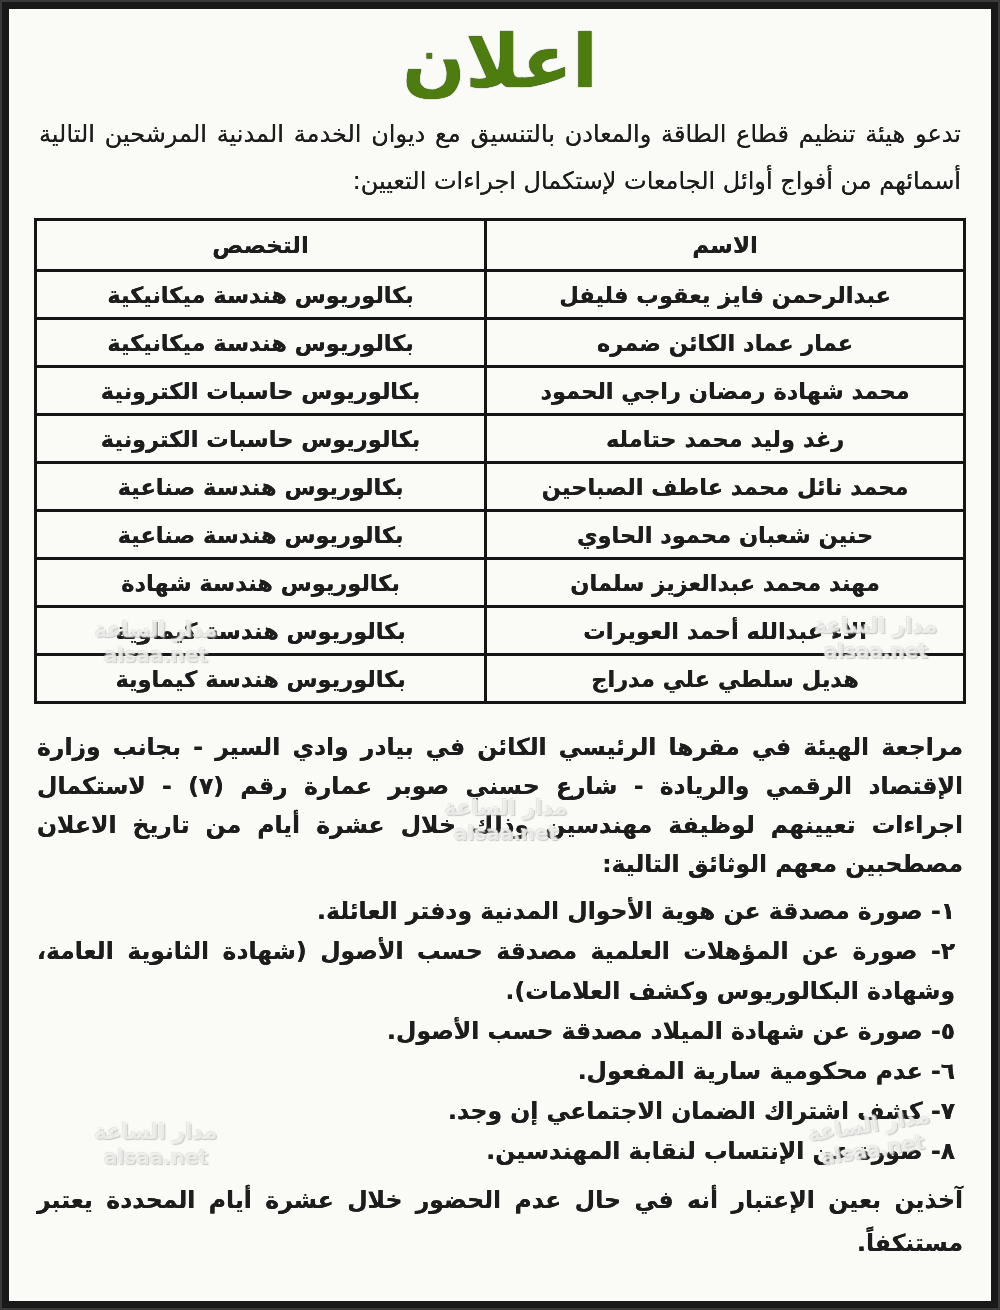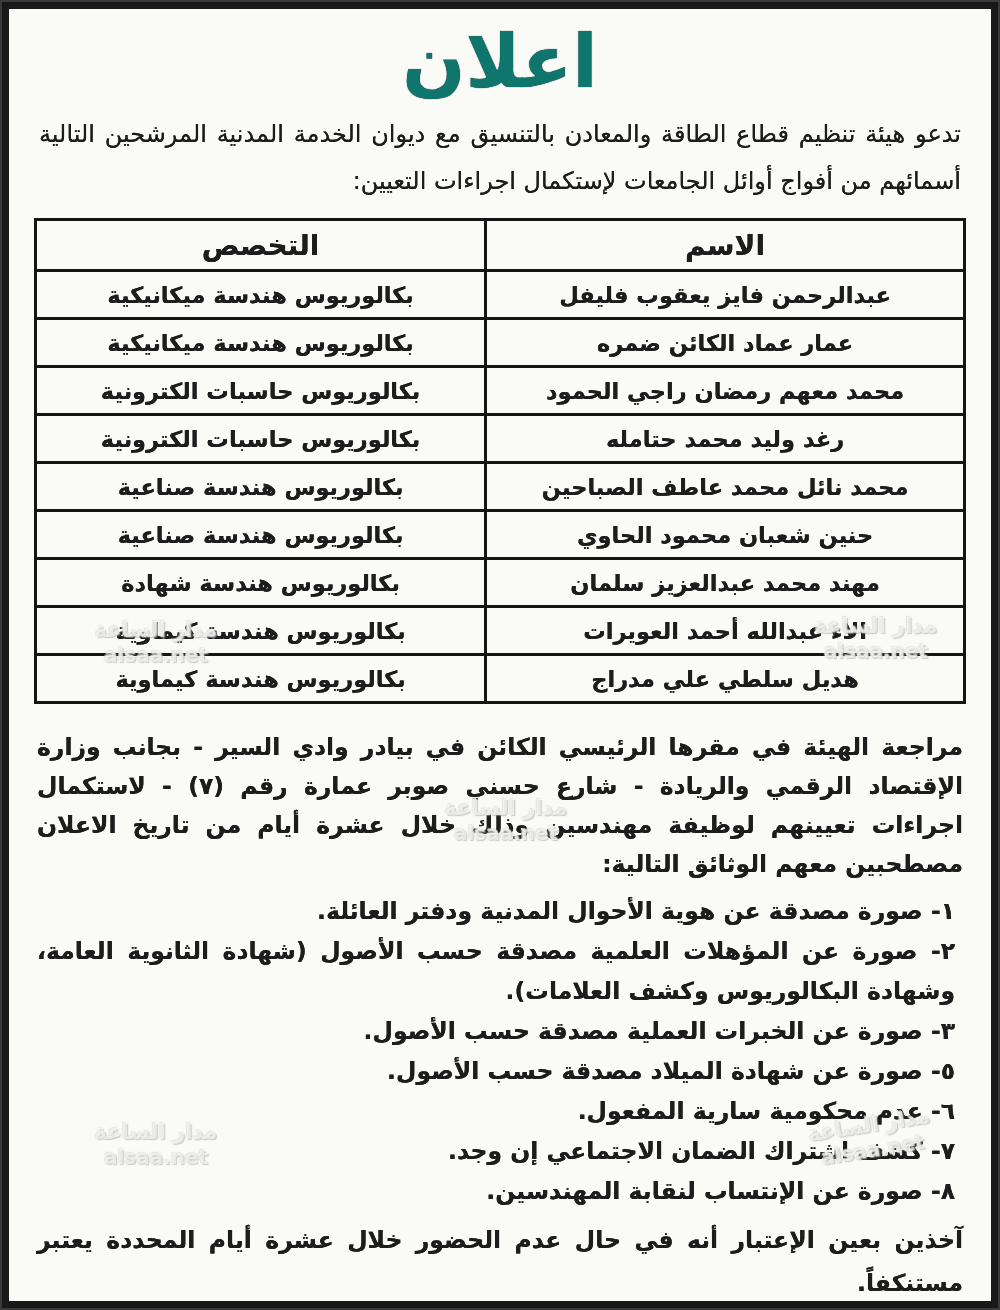--- a/index.html
+++ b/index.html
@@ -23,21 +23,21 @@
     padding:6px 24px 0 24px;
     direction:rtl;
     color:#1d1d1d;
   }
   .headline{
     text-align:center;
     font-size:74px;
     font-weight:bold;
     line-height:92px;
     letter-spacing:1px;
-    color:#0f766e;
+    color:#4d7c0f;
     text-shadow:0 0 1px #131313;
     margin:0;
   }
   .intro{
     font-size:24px;
     font-weight:normal;
     line-height:47px;
     text-align:justify;
     text-shadow:0 0 0.6px #1d1d1d;
     margin:4px 6px 0 6px;
@@ -51,21 +51,21 @@
   table.cand td{
     border:3px solid #151515;
     text-align:center;
     vertical-align:middle;
     font-size:22.5px;
     font-weight:bold;
     height:45px;
     padding:0 8px;
     text-shadow:0 0 0.6px #1d1d1d;
   }
-  table.cand tr.hdr td{height:48px;font-size:28px;}
+  table.cand tr.hdr td{height:48px;font-size:23px;}
   .para{
     font-size:23.5px;
     font-weight:bold;
     line-height:39px;
     text-align:justify;
     text-shadow:0 0 0.6px #1d1d1d;
     margin:24px 4px 0 4px;
   }
   .doclist{margin:7px 12px 0 4px;}
   .doc-item{
@@ -130,21 +130,21 @@
           </tr>
           <tr>
             <td>عبدالرحمن فايز يعقوب فليفل</td>
             <td>بكالوريوس هندسة ميكانيكية</td>
           </tr>
           <tr>
             <td>عمار عماد الكائن ضمره</td>
             <td>بكالوريوس هندسة ميكانيكية</td>
           </tr>
           <tr>
-            <td>محمد معهم رمضان راجي الحمود</td>
+            <td>محمد شهادة رمضان راجي الحمود</td>
             <td>بكالوريوس حاسبات الكترونية</td>
           </tr>
           <tr>
             <td>رغد وليد محمد حتامله</td>
             <td>بكالوريوس حاسبات الكترونية</td>
           </tr>
           <tr>
             <td>محمد نائل محمد عاطف الصباحين</td>
             <td>بكالوريوس هندسة صناعية</td>
           </tr>
@@ -165,21 +165,20 @@
             <td>بكالوريوس هندسة كيماوية</td>
           </tr>
         </tbody>
       </table>
 
       <p class="para">مراجعة الهيئة في مقرها الرئيسي الكائن في بيادر وادي السير - بجانب وزارة الإقتصاد الرقمي والريادة - شارع حسني صوبر عمارة رقم (٧) - لاستكمال اجراءات تعيينهم لوظيفة مهندسين وذلك خلال عشرة أيام من تاريخ الاعلان مصطحبين معهم الوثائق التالية:</p>
 
       <div class="doclist">
         <div class="doc-item">١- صورة مصدقة عن هوية الأحوال المدنية ودفتر العائلة.</div>
         <div class="doc-item">٢- صورة عن المؤهلات العلمية مصدقة حسب الأصول (شهادة الثانوية العامة، وشهادة البكالوريوس وكشف العلامات).</div>
-        <div class="doc-item">٣- صورة عن الخبرات العملية مصدقة حسب الأصول.</div>
         <div class="doc-item">٥- صورة عن شهادة الميلاد مصدقة حسب الأصول.</div>
         <div class="doc-item">٦- عدم محكومية سارية المفعول.</div>
         <div class="doc-item">٧- كشف اشتراك الضمان الاجتماعي إن وجد.</div>
         <div class="doc-item">٨- صورة عن الإنتساب لنقابة المهندسين.</div>
       </div>
 
       <p class="closing">آخذين بعين الإعتبار أنه في حال عدم الحضور خلال عشرة أيام المحددة يعتبر مستنكفاً.</p>
 
     </div>
 

